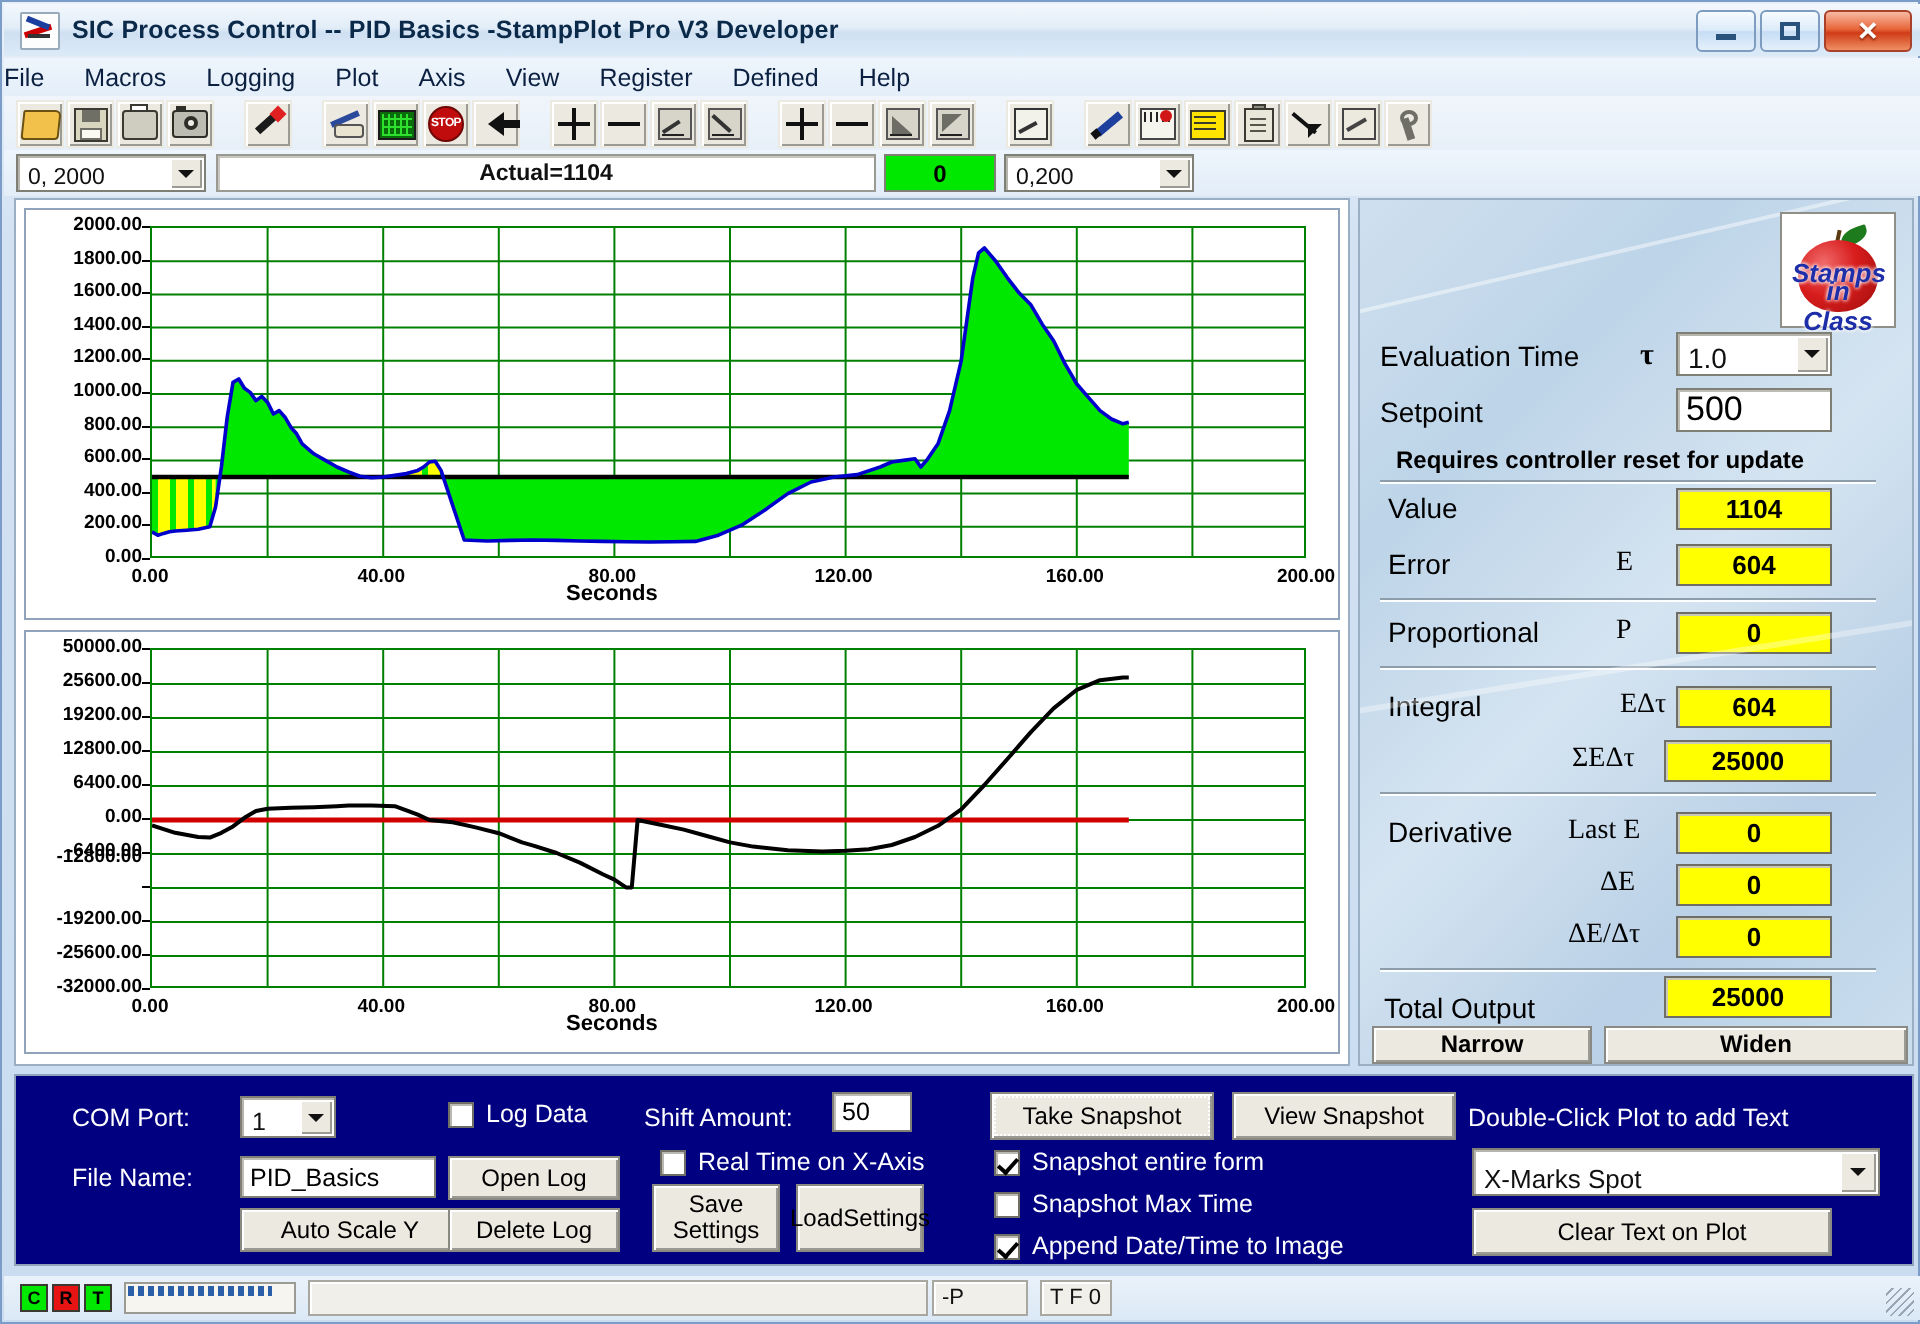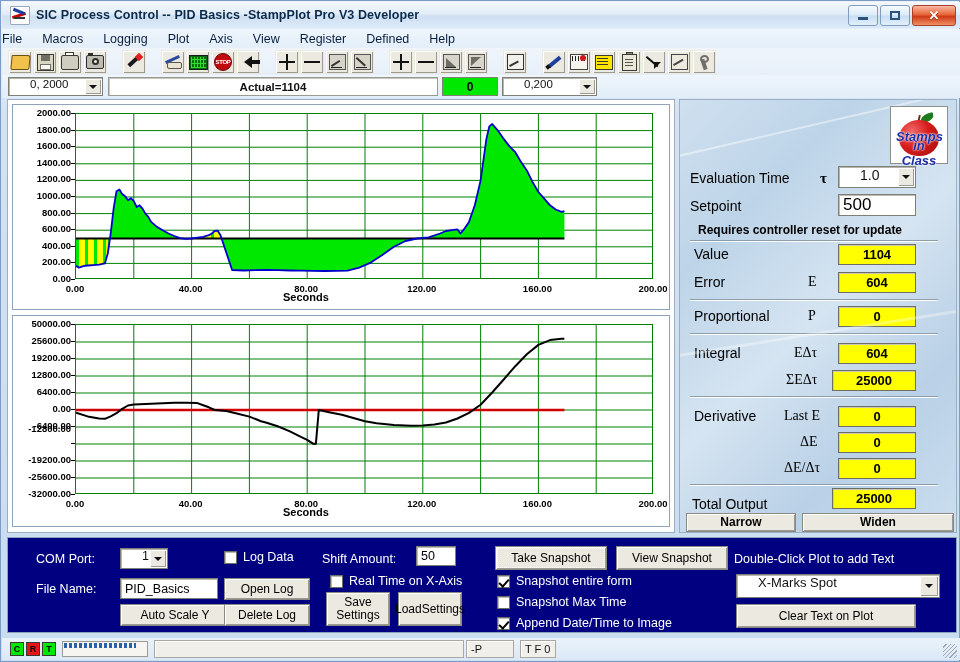--- a/index.html
+++ b/index.html
@@ -130,22 +130,22 @@
   .i-wrench:after{content:"";position:absolute;left:3px;top:0px;width:9px;height:8px;border:2px solid #6f6f68;border-radius:50%;box-sizing:border-box;background:transparent;}
   
   .toolrow2{
     position:absolute;left:1px;top:74px;width:958px;height:23px;
     display:flex;align-items:center;padding-left:6px;box-sizing:border-box;
     background:linear-gradient(180deg,#eef5fc 0%,#e2edf8 100%);
   }
   .combo{
     height:19px;background:#fff;border:1px solid #7f7f76;
     box-shadow:inset 1px 1px 0 #b5b5ad;
-    display:flex;align-items:flex-start;box-sizing:border-box;
-    font-size:11.5px;color:#111;position:relative;padding-left:16px;
+    display:flex;align-items:flex-end;box-sizing:border-box;
+    font-size:11.5px;color:#111;position:relative;
   }
   .combo .cval{padding-left:5px;white-space:nowrap;overflow:hidden;}
   .combo .carrow{
     position:absolute;right:1px;top:1px;width:16px;height:15px;
     background:#ece9e0;box-shadow:inset 1px 1px 0 #fff, inset -1px -1px 0 #9b9b94;
     display:flex;align-items:center;justify-content:center;
   }
   .caret{width:0;height:0;border-left:4px solid transparent;border-right:4px solid transparent;border-top:4px solid #111;}
   .actualbar{
     height:19px;background:#fff;border:1px solid #9a9a92;
@@ -613,21 +613,21 @@
     <div class="row" style="left:128px;top:208px;">
       <span class="rsym" style="font-family:'Liberation Serif',serif;">P</span>
     </div>
     <div class="yellowbox" style="position:absolute;left:158px;top:206px;width:78px;height:21px;">0</div>
 
     <div class="sepline" style="left:10px;top:233px;width:248px;"></div>
 
     <div class="row" style="left:14px;top:245px;">
       <span class="rlabel">Integral</span>
     </div>
-    <div class="row" style="left:114px;top:245px;">
+    <div class="row" style="left:130px;top:245px;">
       <span class="rsym" style="font-family:'Liberation Serif',serif;">EΔτ</span>
     </div>
     <div class="yellowbox" style="position:absolute;left:158px;top:243px;width:78px;height:21px;">604</div>
 
     <div class="row" style="left:106px;top:272px;">
       <span class="rsym" style="font-family:'Liberation Serif',serif;">ΣEΔτ</span>
     </div>
     <div class="yellowbox" style="position:absolute;left:152px;top:270px;width:84px;height:21px;">25000</div>
 
     <div class="sepline" style="left:10px;top:296px;width:248px;"></div>

